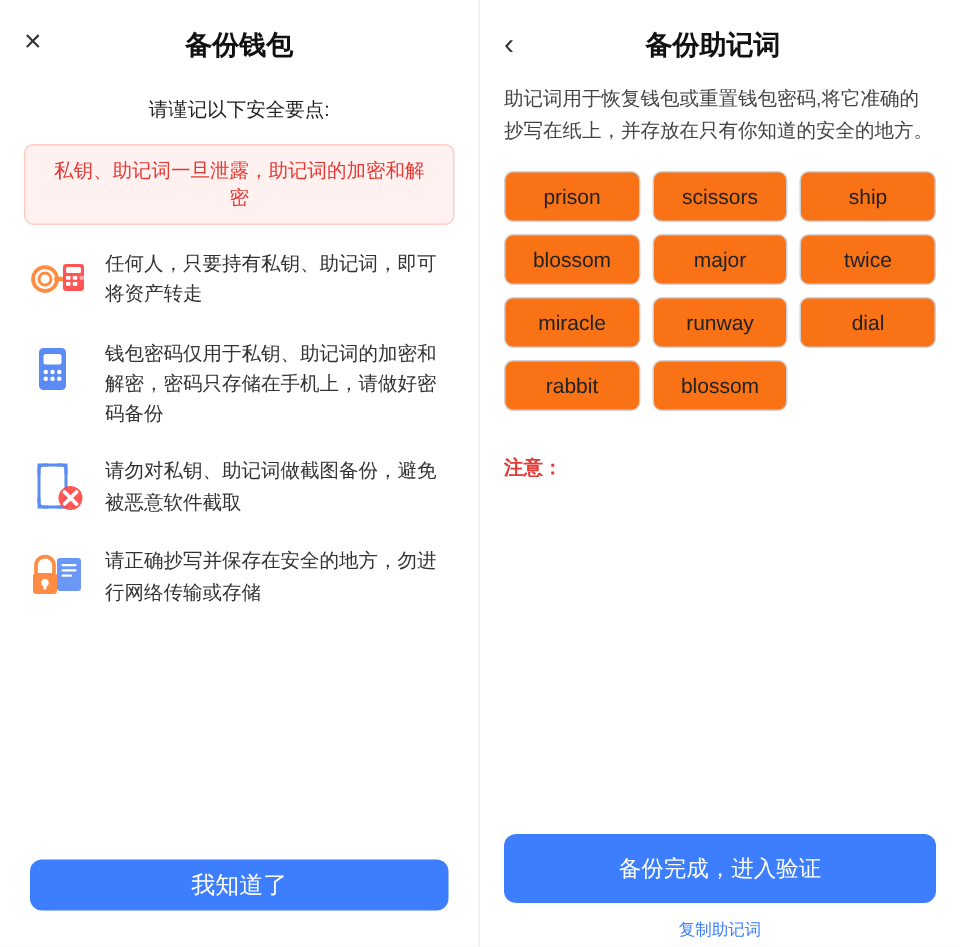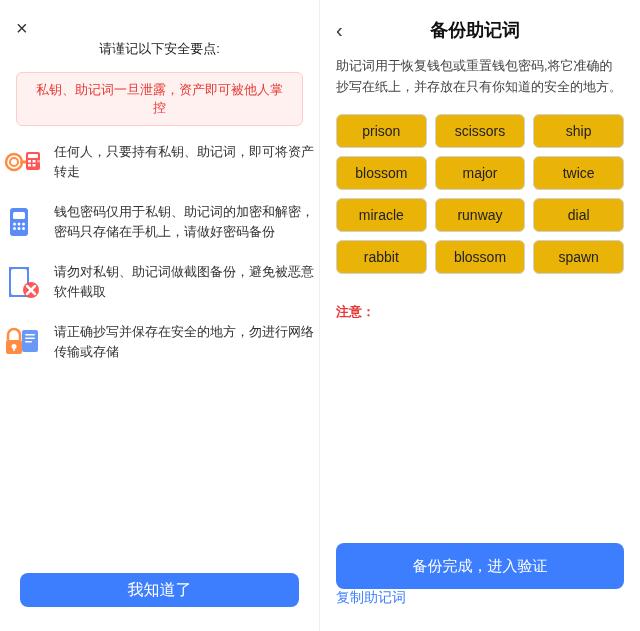--- a/index.html
+++ b/index.html
@@ -63,21 +63,21 @@
       border-radius: 6px;
       padding: 8px 14px;
       font-size: 13px;
       color: #e53935;
       text-align: center;
     }
 
     .security-list {
       flex: 1;
       overflow-y: auto;
-      padding: 4px 0 10px;
+      padding: 4px 16px 10px;
       font-family: Liberation Serif, serif;
     }
 
     .security-item {
       display: flex;
       align-items: flex-start;
       margin-bottom: 16px;
       gap: 10px;
     }
 
@@ -162,21 +162,21 @@
       padding: 6px 16px 10px;
     }
 
     .mnemonic-word {
       border: 1px solid #d0d0d0;
       border-radius: 6px;
       padding: 8px 4px;
       text-align: center;
       font-size: 14px;
       color: #222;
-      background: #eab308;
+      background: #f97316;
       font-weight: 400;
     }
 
     .right-notice {
       padding: 6px 16px 10px;
     }
 
     .notice-title {
       font-size: 13px;
       color: #e53935;
@@ -193,56 +193,59 @@
       align-items: flex-start;
       gap: 4px;
     }
 
     .notice-item::before {
       content: "•";
       flex-shrink: 0;
     }
 
     .right-footer {
-      padding: 8px 16px 24px;
+      padding: 8px 16px 4px;
       display: flex;
       flex-direction: column;
+      align-items: center;
+      gap: 10px;
       margin-top: auto;
     }
 
     .backup-btn {
       width: 100%;
       height: 46px;
       background: #3d7eff;
       color: #fff;
       border: none;
       border-radius: 8px;
       font-size: 15px;
       cursor: pointer;
       font-weight: 500;
     }
 
     .copy-link {
-      font-size: 14px;
+      font-size: 11px;
       color: #3d7eff;
       cursor: pointer;
       text-decoration: none;
     }
   </style>
 </head>
 <body>
 
 <div class="left-panel">
   <div class="left-header">
     <span class="left-close-btn">×</span>
+    <span class="left-title">备份钱包</span>
   </div>
 
   <div class="left-subtitle">请谨记以下安全要点:</div>
 
-  <div class="warning-box">私钥、助记词一旦泄露，资产即可被他人掌控</div>
+  <div class="warning-box">私钥、助记词一旦泄露，助记词的加密和解密</div>
 
   <div class="security-list">
 
     <div class="security-item">
       <div class="security-icon">
         <svg width="44" height="44" viewBox="0 0 44 44">
 
           <ellipse cx="14" cy="22" rx="8" ry="8" fill="none" stroke="#ff8c42" stroke-width="2.5"></ellipse>
           <ellipse cx="14" cy="22" rx="4" ry="4" fill="none" stroke="#ff8c42" stroke-width="2"></ellipse>
           <rect x="20" y="20.5" width="14" height="3" rx="1.5" fill="#ff8c42"></rect>
@@ -334,21 +337,20 @@
       <div class="mnemonic-word">scissors</div>
       <div class="mnemonic-word">ship</div>
       <div class="mnemonic-word">blossom</div>
       <div class="mnemonic-word">major</div>
       <div class="mnemonic-word">twice</div>
       <div class="mnemonic-word">miracle</div>
       <div class="mnemonic-word">runway</div>
       <div class="mnemonic-word">dial</div>
       <div class="mnemonic-word">rabbit</div>
       <div class="mnemonic-word">blossom</div>
-      <div class="mnemonic-word">spawn</div>
     </div>
 
   <div class="right-notice">
     <div class="notice-title">注意：</div>
   </div>
 
   <div class="right-footer">
     <button class="backup-btn">备份完成，进入验证</button>
     <a class="copy-link" href="#">复制助记词</a>
   </div>

